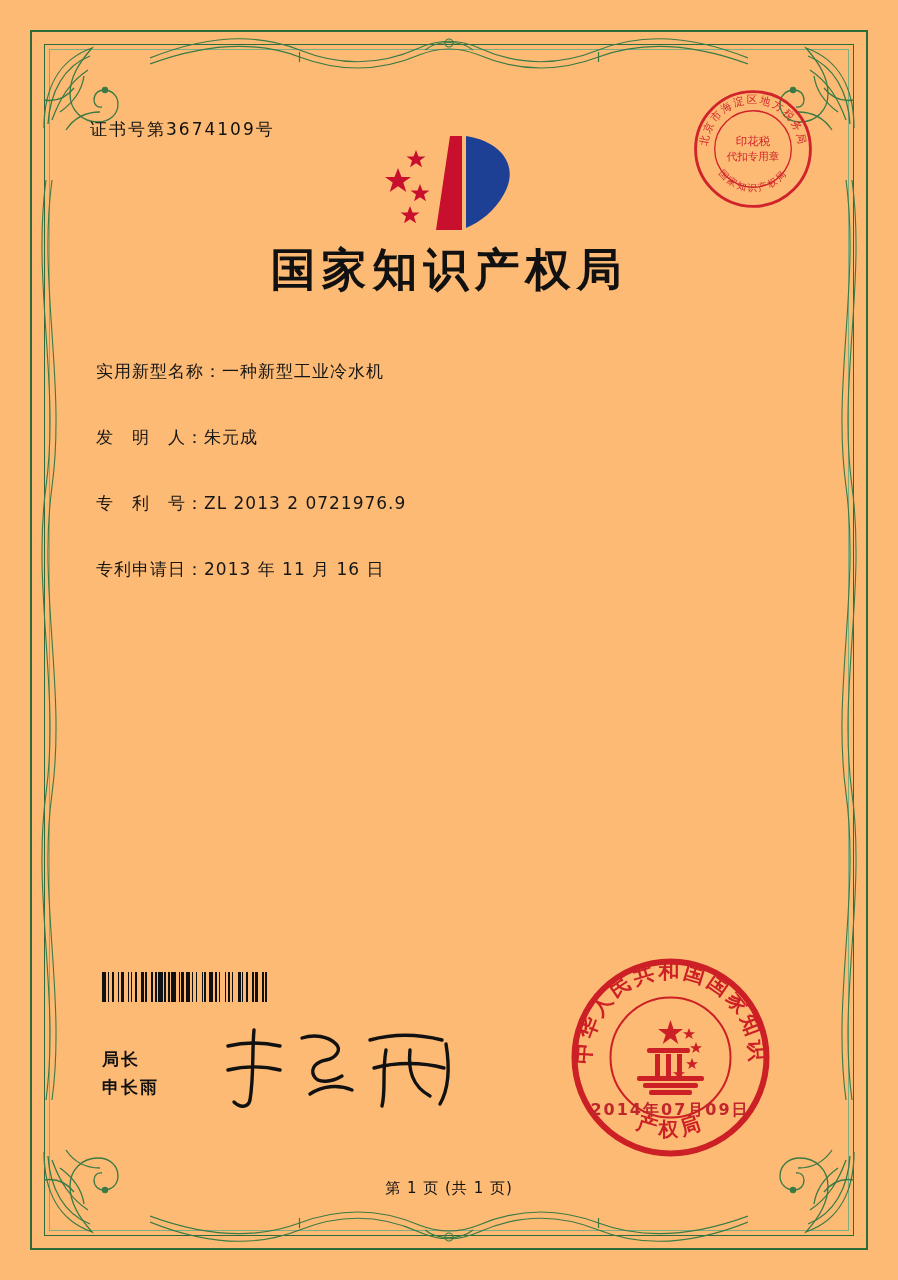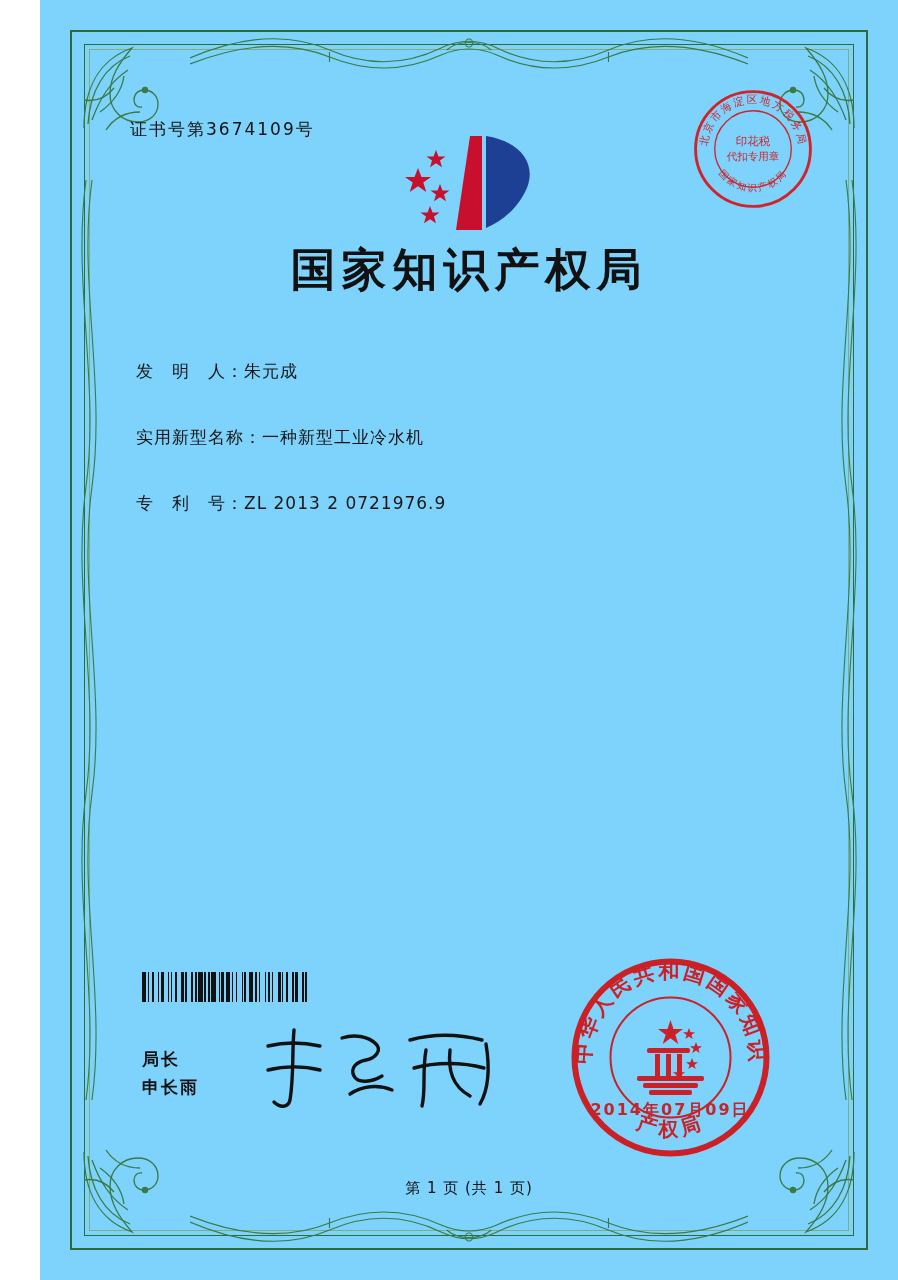--- a/index.html
+++ b/index.html
@@ -11,22 +11,21 @@
     width: 898px;
     height: 1280px;
     font-family: "DejaVu Sans", "Liberation Sans", sans-serif;
     color: #1a1a1a;
     position: relative;
     overflow: hidden;
   }
   .page {
     position: absolute;
     inset: 0;
-    background: #7dd3fc;
-    margin-left: 40px;
+    background: #fdba74;
   }
   
   .border-outer {
     position: absolute;
     left: 30px; top: 30px; right: 30px; bottom: 30px;
     border: 2px solid #2f6b3a;
   }
   .border-inner {
     position: absolute;
     left: 44px; top: 44px; right: 44px; bottom: 44px;
@@ -337,27 +336,30 @@
         </text>
         <text x="70" y="66" text-anchor="middle" font-size="12" fill="#d0232b" font-family="'DejaVu Sans',sans-serif">印花税</text>
         <text x="70" y="82" text-anchor="middle" font-size="11" fill="#d0232b" font-family="'DejaVu Sans',sans-serif">代扣专用章</text>
       </svg>
     </div>
 
     <div class="doc-title">国家知识产权局</div>
 
     <div class="fields">
       <div class="field-row">
+        <span class="field-label">实用新型名称：</span><span class="field-value">一种新型工业冷水机</span>
+      </div>
+      <div class="field-row">
         <span class="field-label">发　明　人：</span><span class="field-value">朱元成</span>
       </div>
       <div class="field-row">
-        <span class="field-label">实用新型名称：</span><span class="field-value">一种新型工业冷水机</span>
+        <span class="field-label">专　利　号：</span><span class="field-value">ZL 2013 2 0721976.9</span>
       </div>
       <div class="field-row">
-        <span class="field-label">专　利　号：</span><span class="field-value">ZL 2013 2 0721976.9</span>
+        <span class="field-label">专利申请日：</span><span class="field-value">2013 年 11 月 16 日</span>
       </div>
     </div>
 
     <div class="paragraphs">
     </div>
 
     <div class="barcode" id="barcode">
         <i style="width: 4.35px;"></i>
         <i style="width: 1.45px; background: transparent;"></i>
         <i style="width: 1.45px;"></i>

